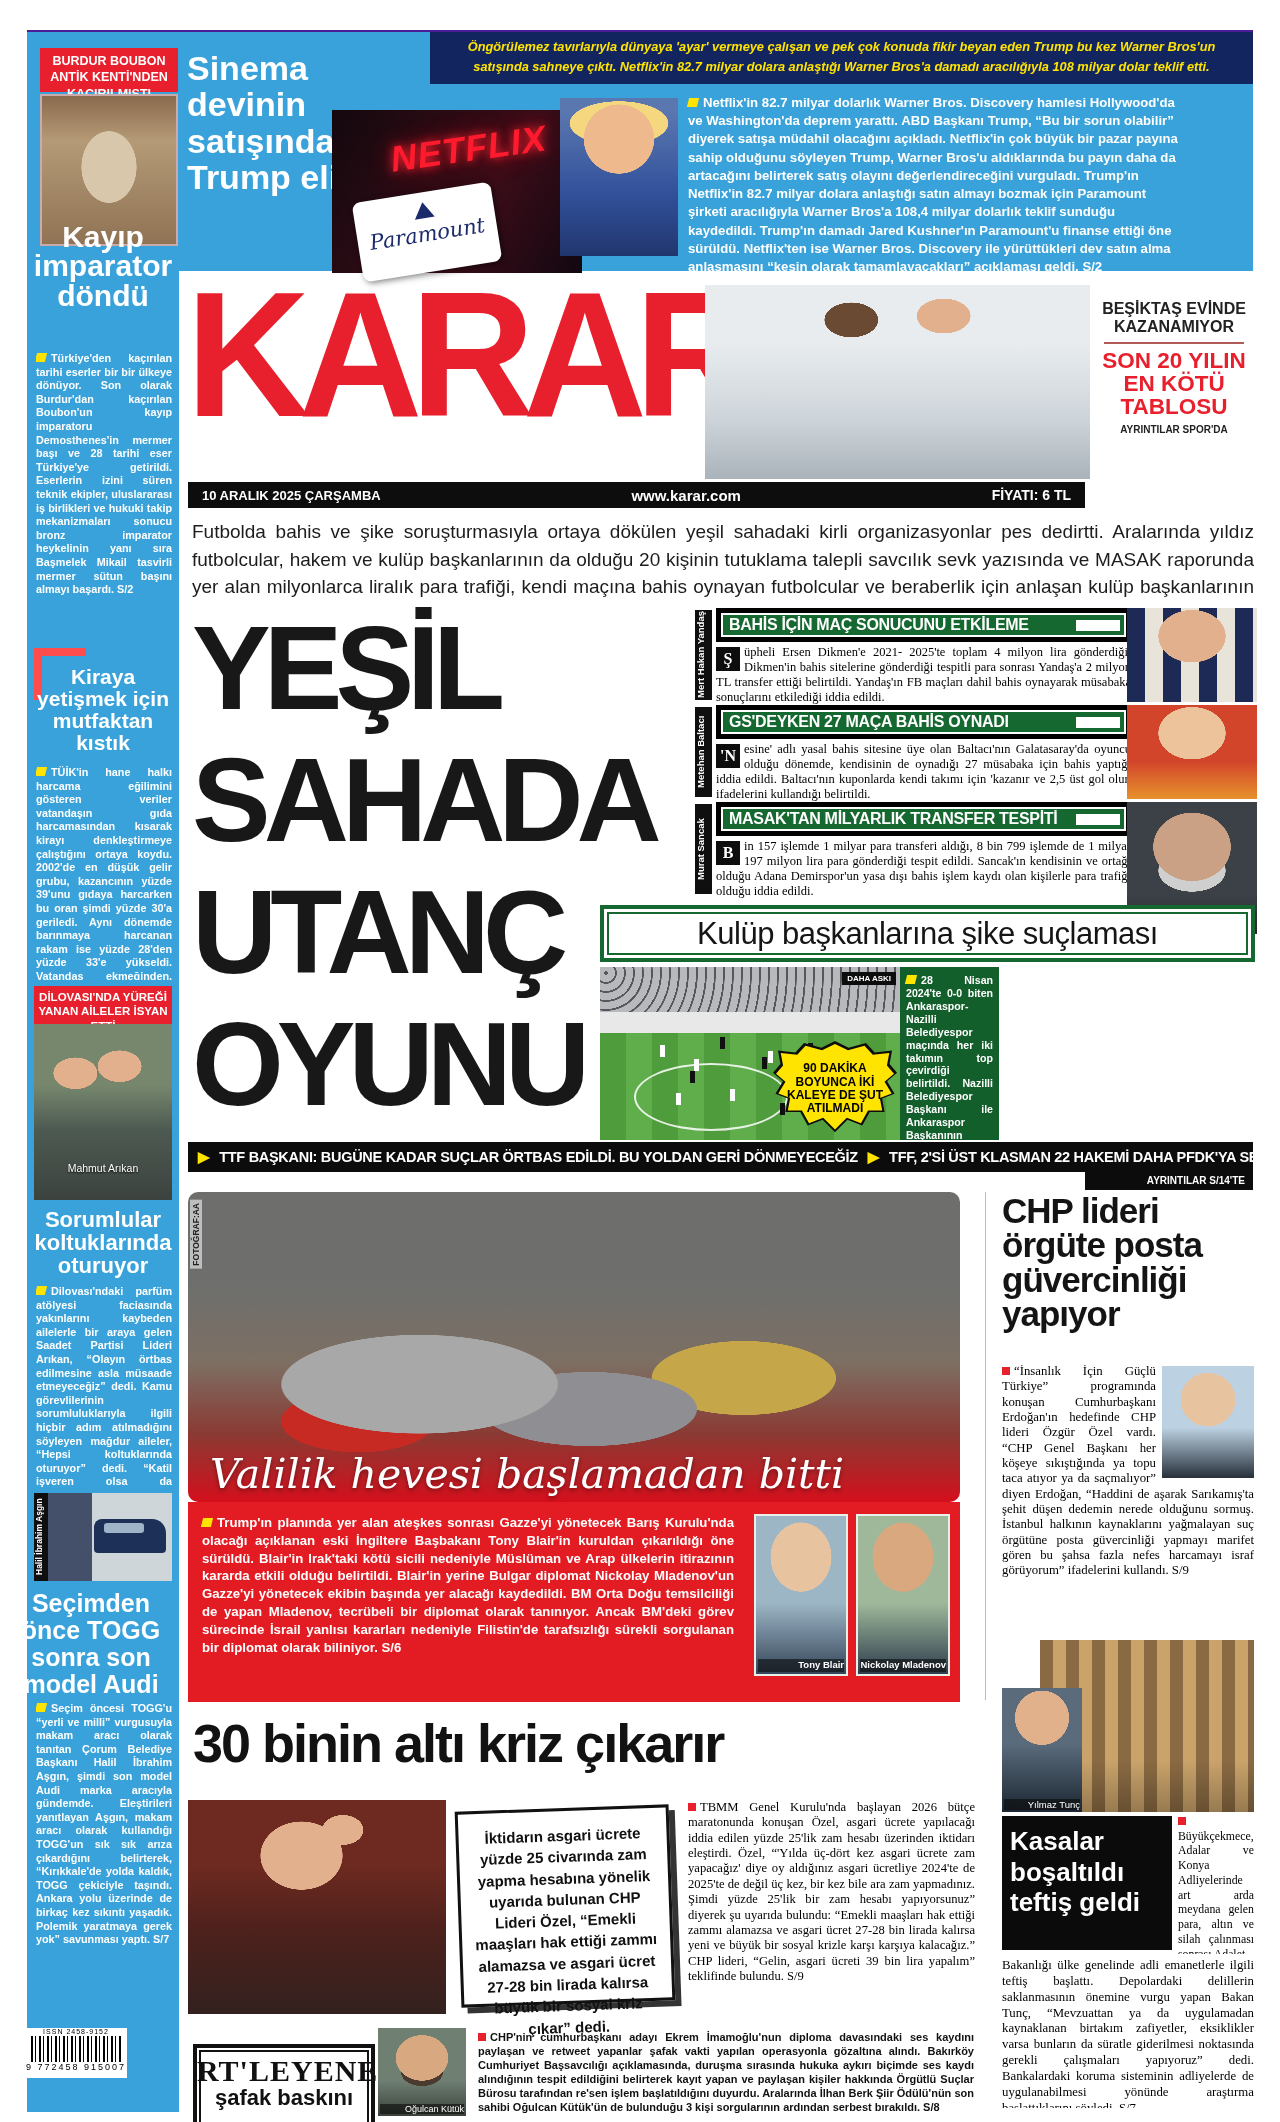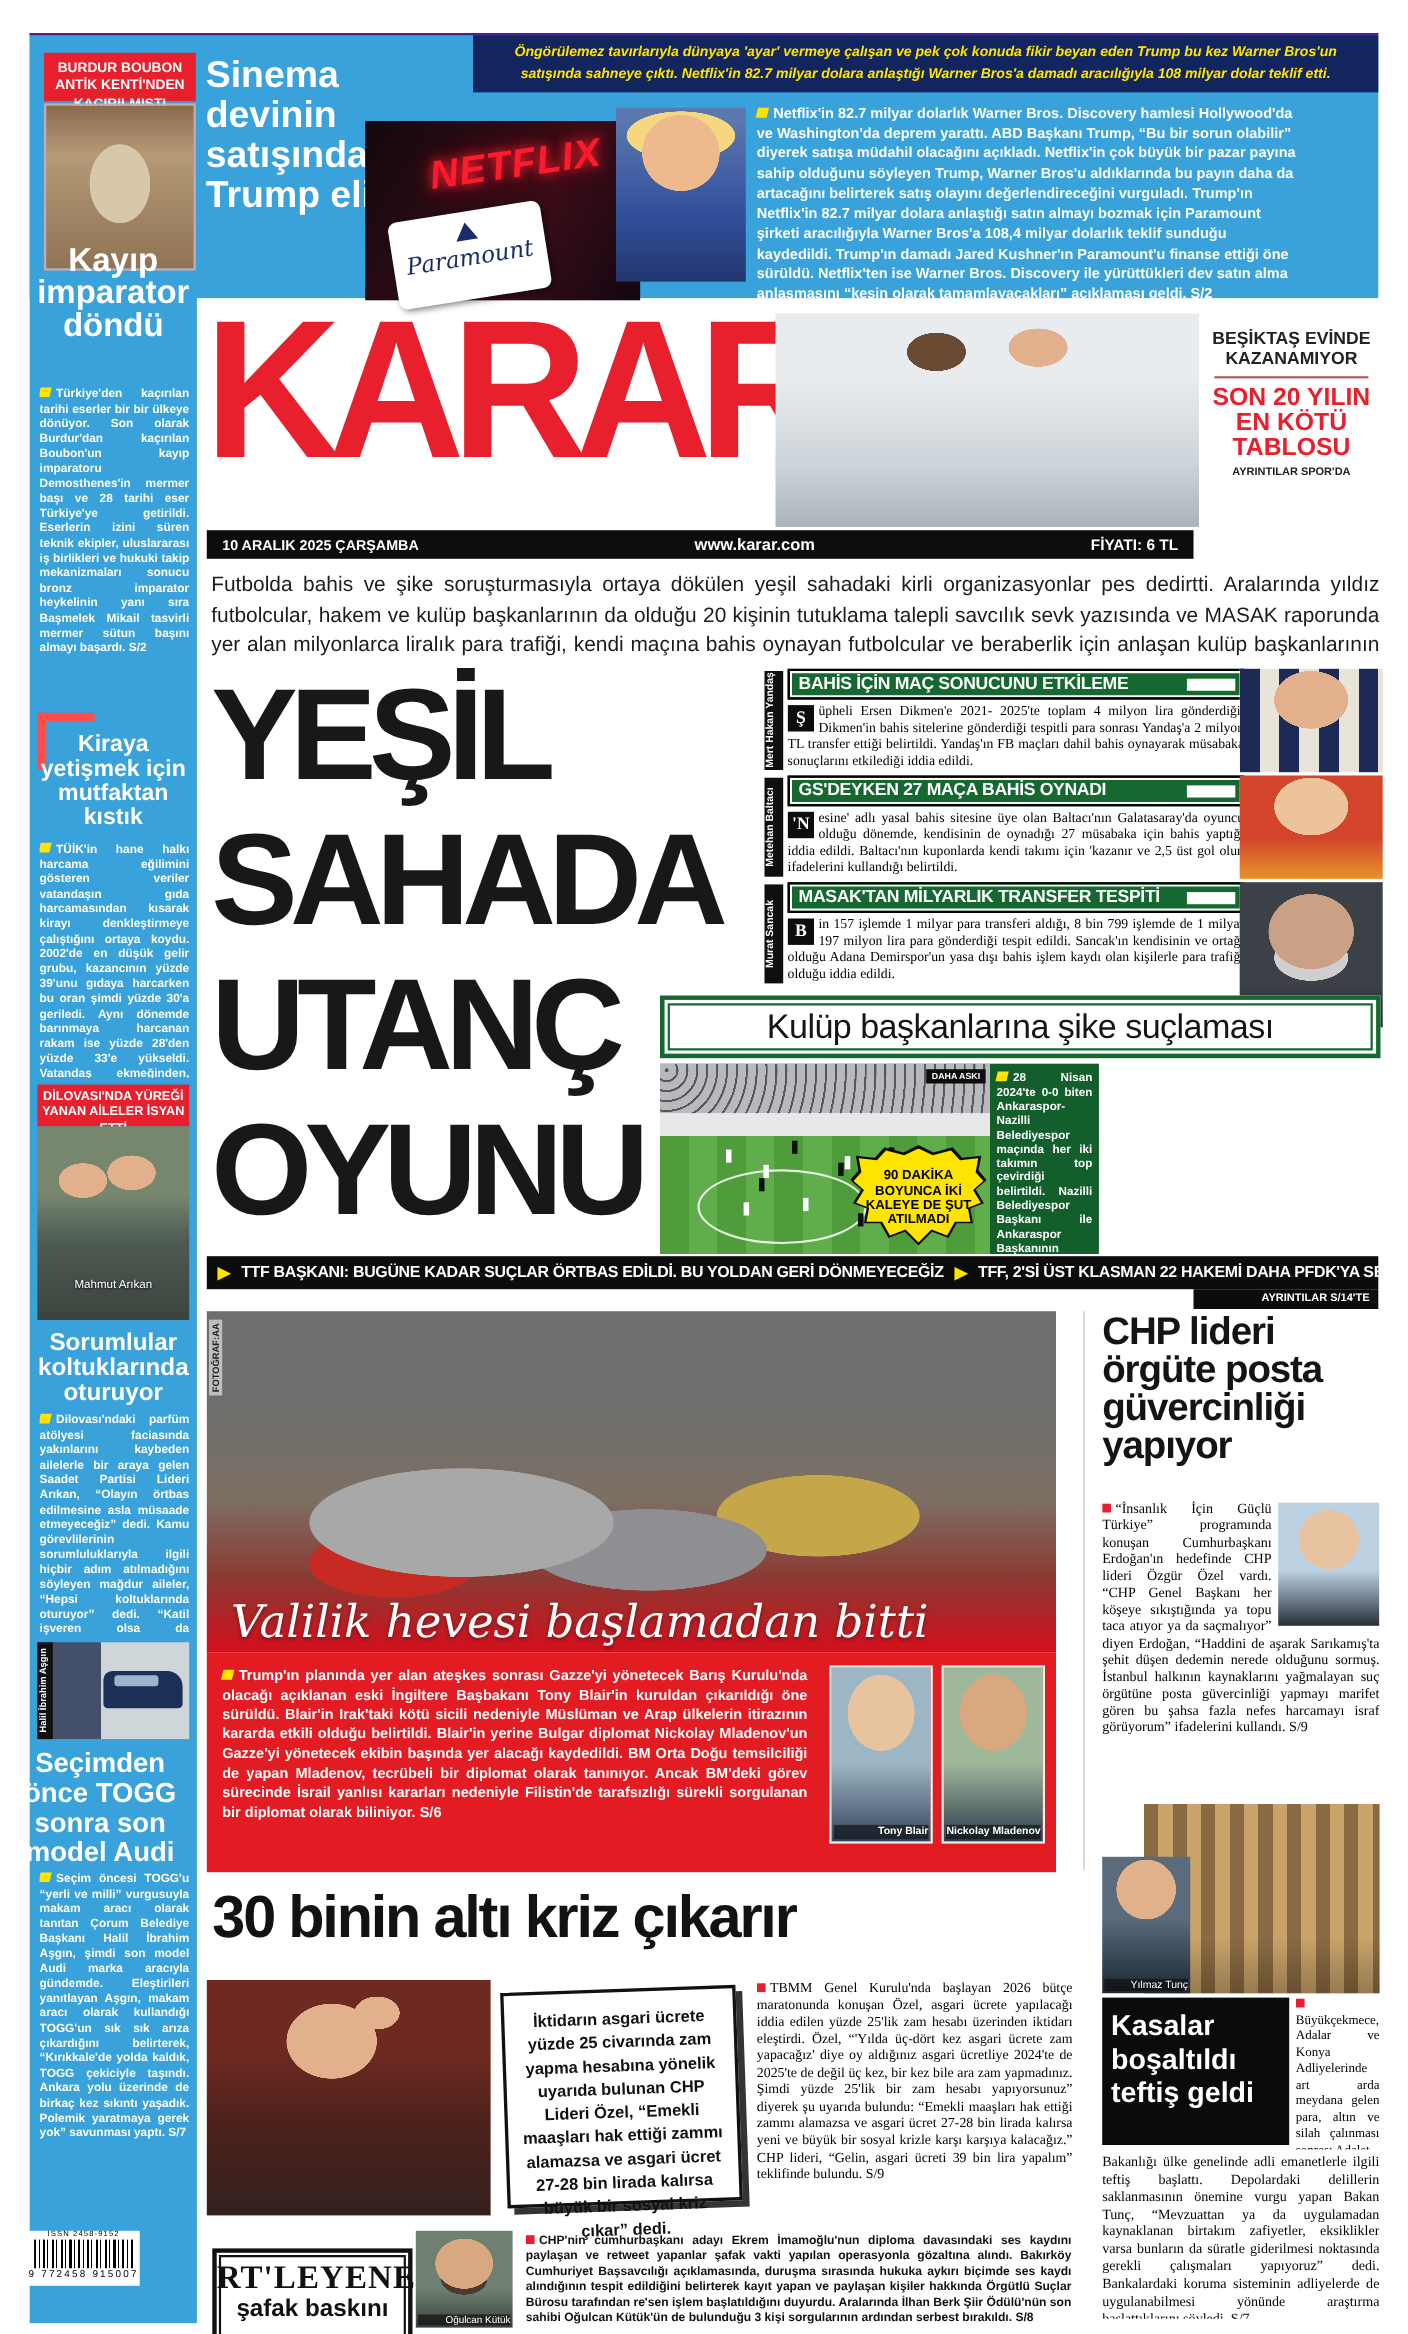--- a/index.html
+++ b/index.html
@@ -67,21 +67,21 @@
   .date-bar{left:188px;top:482px;width:897px;height:26px;background:#0d0d0d;color:#fff;display:flex;
             align-items:center;justify-content:space-between;padding:0 14px;box-sizing:border-box;font-weight:800;}
   
   .lead{left:192px;top:518px;width:1062px;height:86px;font-size:19px;font-weight:500;line-height:1.45;color:#1c1c1c;
         text-align:justify;overflow:hidden;}
   .mainline{left:192px;top:602px;width:478px;color:#181818;font-weight:900;font-size:118px;letter-spacing:-7px;line-height:132px;}
   
   .panel{left:695px;width:562px;height:94px;}
   .pstrip{position:absolute;left:0;top:2px;width:17px;height:90px;font-size:9.5px;}
   .pbox{position:absolute;left:21px;top:0;width:415px;}
-  .phead{height:24px;background:#15682f;border:2px solid #000000;box-shadow:inset 0 0 0 2px #fff;color:#fff;
+  .phead{height:24px;background:#15682f;border:5px solid #000000;box-shadow:inset 0 0 0 2px #fff;color:#fff;
          font-weight:900;font-size:16px;line-height:24px;padding-left:8px;letter-spacing:-0.3px;position:relative;}
   .phead .dash{position:absolute;right:6px;top:7px;width:44px;height:11px;background:#fff;}
   .pbody{margin-top:3px;font-family:"Liberation Serif",serif;font-size:12.5px;line-height:1.2;text-align:justify;height:66px;overflow:hidden;}
   .dropcap{float:left;width:24px;height:24px;background:#0d0d0d;color:#fff;font-weight:bold;font-size:16px;
            text-align:center;line-height:24px;margin:2px 4px 0 0;}
   .portrait{position:absolute;right:0;top:0;width:130px;}
   .p-yandas{background:radial-gradient(ellipse 26% 28% at 50% 30%, #e2b08c 0 99%, transparent 100%),
       repeating-linear-gradient(90deg,#1c2a55 0 18px,#e8e4da 18px 36px);}
   .p-baltaci{background:radial-gradient(ellipse 26% 28% at 50% 30%, #ecc39b 0 99%, transparent 100%),
       linear-gradient(180deg,#d2452b 0 60%,#e8922c);}
@@ -115,21 +115,21 @@
       gap:10px;padding:0 10px;box-sizing:border-box;font-weight:900;font-size:14.5px;letter-spacing:-0.3px;white-space:nowrap;}
   .arrow-y{color:#ffe400;font-size:15px;}
   .ticker-note{left:1085px;top:1172px;width:168px;height:18px;background:#0c0c0c;color:#fff;font-weight:800;font-size:10px;
       text-align:right;line-height:18px;padding-right:8px;box-sizing:border-box;}
   
   .gaza{left:188px;top:1192px;width:772px;height:310px;overflow:hidden;background:
       radial-gradient(ellipse 18% 16% at 30% 62%, #a8a8a8 0 99%, transparent 100%),
       radial-gradient(ellipse 14% 12% at 52% 70%, #8f8f93 0 99%, transparent 100%),
       radial-gradient(ellipse 10% 10% at 22% 74%, #c62a22 0 99%, transparent 100%),
       radial-gradient(ellipse 12% 12% at 72% 60%, #c5a74a 0 99%, transparent 100%),
-      linear-gradient(180deg,#6e6f6d 0 30%,#7d6f63 55%,#8a3a33 78%,#d40f1c 100%);}
+      linear-gradient(180deg,#6e6f6d 0 30%,#7d6f63 55%,#8a3a33 78%,#d40f1c 100%); border-radius: 10px;}
   .credit{position:absolute;left:2px;top:8px;writing-mode:vertical-rl;transform:rotate(180deg);
       color:#222;background:rgba(255,255,255,.55);font-size:8.5px;font-weight:bold;padding:3px 1px;}
   .gaza-cap{position:absolute;left:22px;bottom:4px;color:#fff;font-family:"DejaVu Serif",serif;font-style:italic;
       font-size:41px;text-shadow:0 2px 4px rgba(0,0,0,.4);}
   .gaza-red{left:188px;top:1502px;width:772px;height:200px;background:#e31b22;box-sizing:border-box;
       padding:12px 226px 10px 14px;color:#fff;font-weight:bold;font-size:13.2px;line-height:1.35;text-align:justify;overflow:hidden;}
   .bportrait{position:absolute;top:12px;width:94px;height:162px;border:2px solid #e9f0e9;box-sizing:border-box;}
   .bp1{right:112px;background:radial-gradient(ellipse 34% 22% at 50% 26%, #e8c3a0 0 99%, transparent 100%),
       linear-gradient(180deg,#9db6c6 0 55%,#35465a);}
   .bp2{right:10px;background:radial-gradient(ellipse 34% 22% at 50% 26%, #d9a87f 0 99%, transparent 100%),

